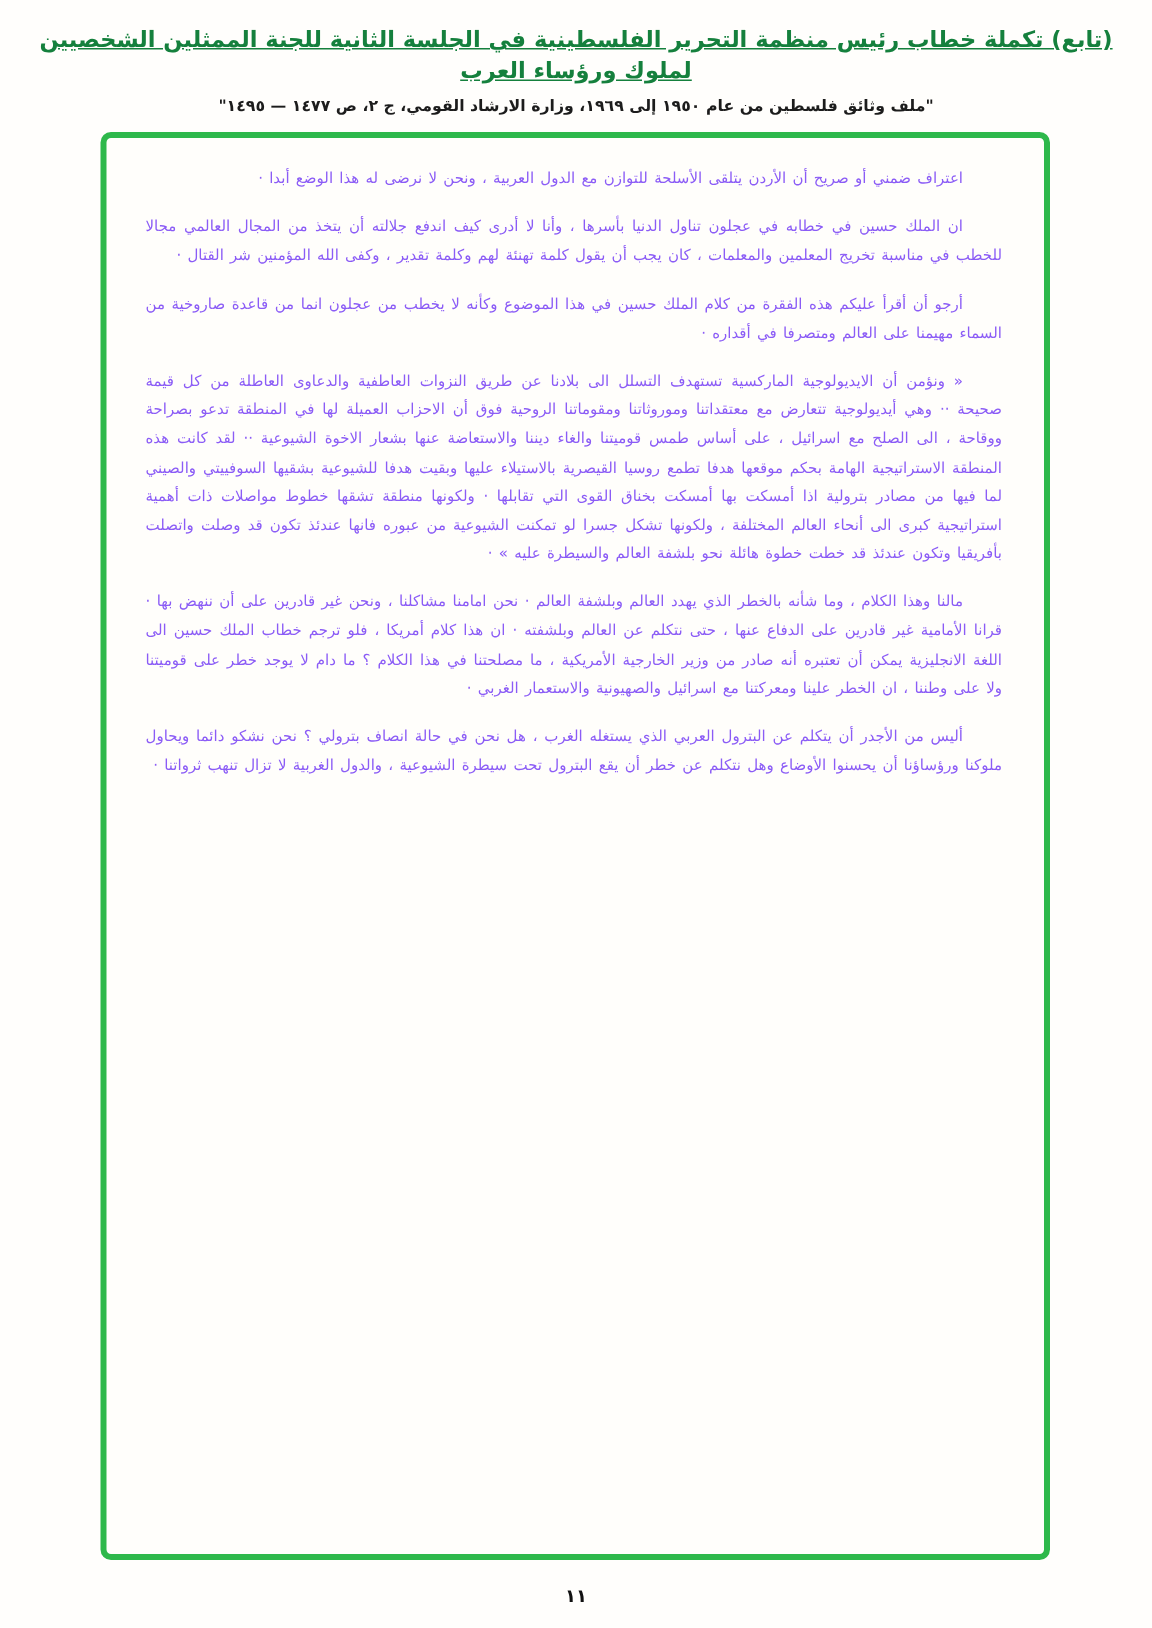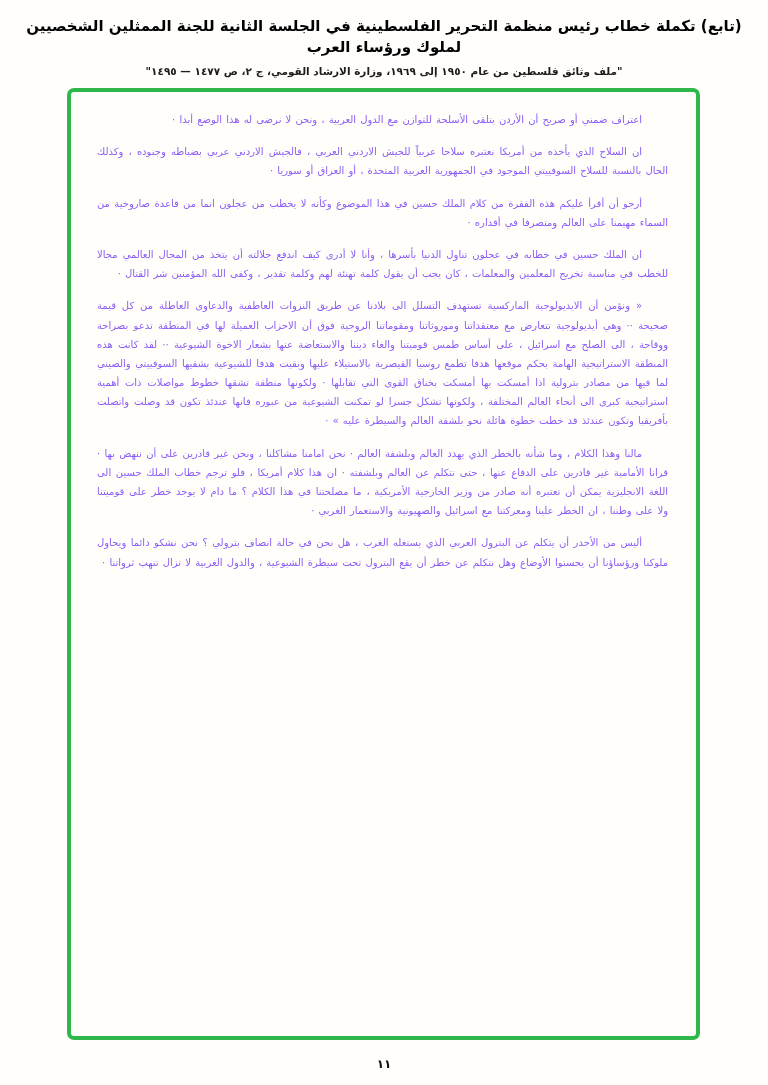--- a/index.html
+++ b/index.html
@@ -19,21 +19,22 @@
   }
   .header {
     padding-top: 16px;
     text-align: center;
   }
   .header-title {
     font-weight: bold;
     font-size: 15px;
     line-height: 1.4;
     padding: 0 26px;
-    color: #000000;
+    color: #15803d;
+    text-decoration: underline;
   }
   .header-subtitle {
     margin-top: 7px;
     font-size: 10.5px;
     font-weight: bold;
     color: #1c1c1c;
     letter-spacing: 0.3px;
   }
   .doc-frame {
     position: absolute;
@@ -77,23 +78,22 @@
 
 <div class="page">
 
   <div class="header">
     <div class="header-title">(تابع) تكملة خطاب رئيس منظمة التحرير الفلسطينية في الجلسة الثانية للجنة الممثلين الشخصيين لملوك ورؤساء العرب</div>
     <div class="header-subtitle">"ملف وثائق فلسطين من عام ١٩٥٠ إلى ١٩٦٩، وزارة الارشاد القومي، ج ٢، ص ١٤٧٧ — ١٤٩٥"</div>
   </div>
 
   <div class="doc-frame">
     <p>اعتراف ضمني أو صريح أن الأردن يتلقى الأسلحة للتوازن مع الدول العربية ، ونحن لا نرضى له هذا الوضع أبدا ·</p>
-    <p>ان السلاح الذي يأخذه من أمريكا نعتبره سلاحا عربياً للجيش الاردني العربي ، فالجيش الاردني عربي بضباطه وجنوده ، وكذلك الحال بالنسبة للسلاح السوفييتي الموجود في الجمهورية العربية المتحدة ، أو العراق أو سوريا ·</p>
+    <p>ان الملك حسين في خطابه في عجلون تناول الدنيا بأسرها ، وأنا لا أدرى كيف اندفع جلالته أن يتخذ من المجال العالمي مجالا للخطب في مناسبة تخريج المعلمين والمعلمات ، كان يجب أن يقول كلمة تهنئة لهم وكلمة تقدير ، وكفى الله المؤمنين شر القتال ·</p>
     <p>أرجو أن أقرأ عليكم هذه الفقرة من كلام الملك حسين في هذا الموضوع وكأنه لا يخطب من عجلون انما من قاعدة صاروخية من السماء مهيمنا على العالم ومتصرفا في أقداره ·</p>
-    <p>ان الملك حسين في خطابه في عجلون تناول الدنيا بأسرها ، وأنا لا أدرى كيف اندفع جلالته أن يتخذ من المجال العالمي مجالا للخطب في مناسبة تخريج المعلمين والمعلمات ، كان يجب أن يقول كلمة تهنئة لهم وكلمة تقدير ، وكفى الله المؤمنين شر القتال ·</p>
     <p>« ونؤمن أن الايديولوجية الماركسية تستهدف التسلل الى بلادنا عن طريق النزوات العاطفية والدعاوى العاطلة من كل قيمة صحيحة ·· وهي أيديولوجية تتعارض مع معتقداتنا وموروثاتنا ومقوماتنا الروحية فوق أن الاحزاب العميلة لها في المنطقة تدعو بصراحة ووقاحة ، الى الصلح مع اسرائيل ، على أساس طمس قوميتنا والغاء ديننا والاستعاضة عنها بشعار الاخوة الشيوعية ·· لقد كانت هذه المنطقة الاستراتيجية الهامة بحكم موقعها هدفا تطمع روسيا القيصرية بالاستيلاء عليها وبقيت هدفا للشيوعية بشقيها السوفييتي والصيني لما فيها من مصادر بترولية اذا أمسكت بها أمسكت بخناق القوى التي تقابلها · ولكونها منطقة تشقها خطوط مواصلات ذات أهمية استراتيجية كبرى الى أنحاء العالم المختلفة ، ولكونها تشكل جسرا لو تمكنت الشيوعية من عبوره فانها عندئذ تكون قد وصلت واتصلت بأفريقيا وتكون عندئذ قد خطت خطوة هائلة نحو بلشفة العالم والسيطرة عليه » ·</p>
     <p>مالنا وهذا الكلام ، وما شأنه بالخطر الذي يهدد العالم وبلشفة العالم · نحن امامنا مشاكلنا ، ونحن غير قادرين على أن ننهض بها · قرانا الأمامية غير قادرين على الدفاع عنها ، حتى نتكلم عن العالم وبلشفته · ان هذا كلام أمريكا ، فلو ترجم خطاب الملك حسين الى اللغة الانجليزية يمكن أن تعتبره أنه صادر من وزير الخارجية الأمريكية ، ما مصلحتنا في هذا الكلام ؟ ما دام لا يوجد خطر على قوميتنا ولا على وطننا ، ان الخطر علينا ومعركتنا مع اسرائيل والصهيونية والاستعمار الغربي ·</p>
     <p>أليس من الأجدر أن يتكلم عن البترول العربي الذي يستغله الغرب ، هل نحن في حالة انصاف بترولي ؟ نحن نشكو دائما ويحاول ملوكنا ورؤساؤنا أن يحسنوا الأوضاع وهل نتكلم عن خطر أن يقع البترول تحت سيطرة الشيوعية ، والدول الغربية لا تزال تنهب ثرواتنا ·</p>
   </div>
 
   <div class="page-number">١١</div>
 
 </div>
 
 </body></html>

